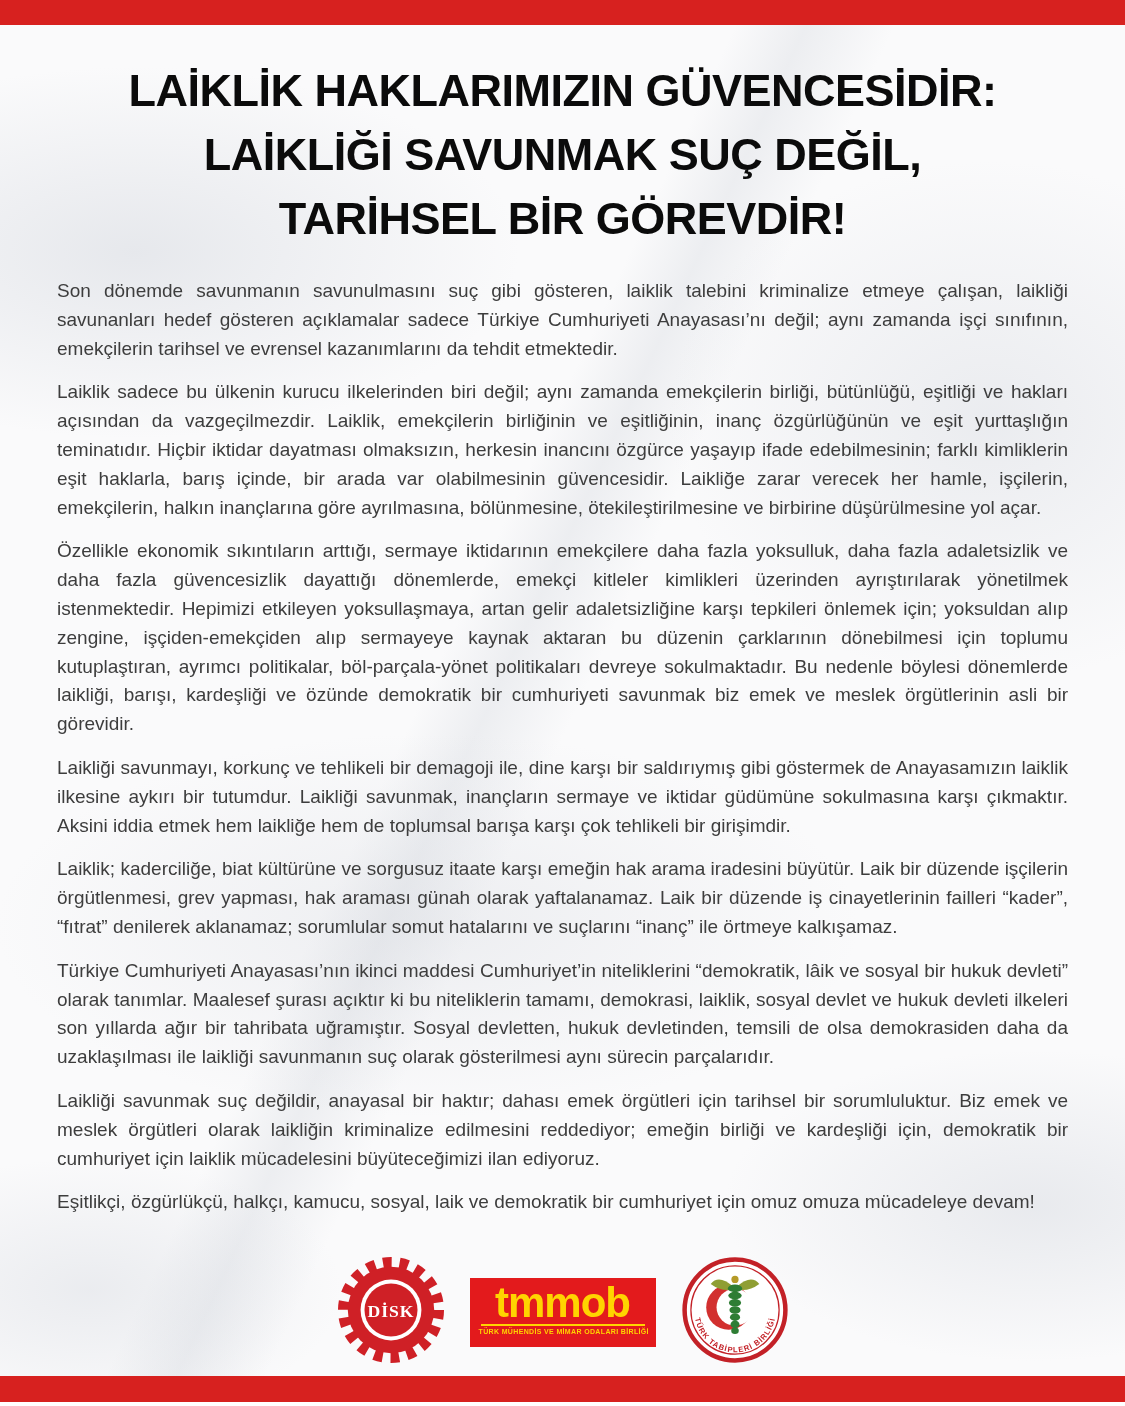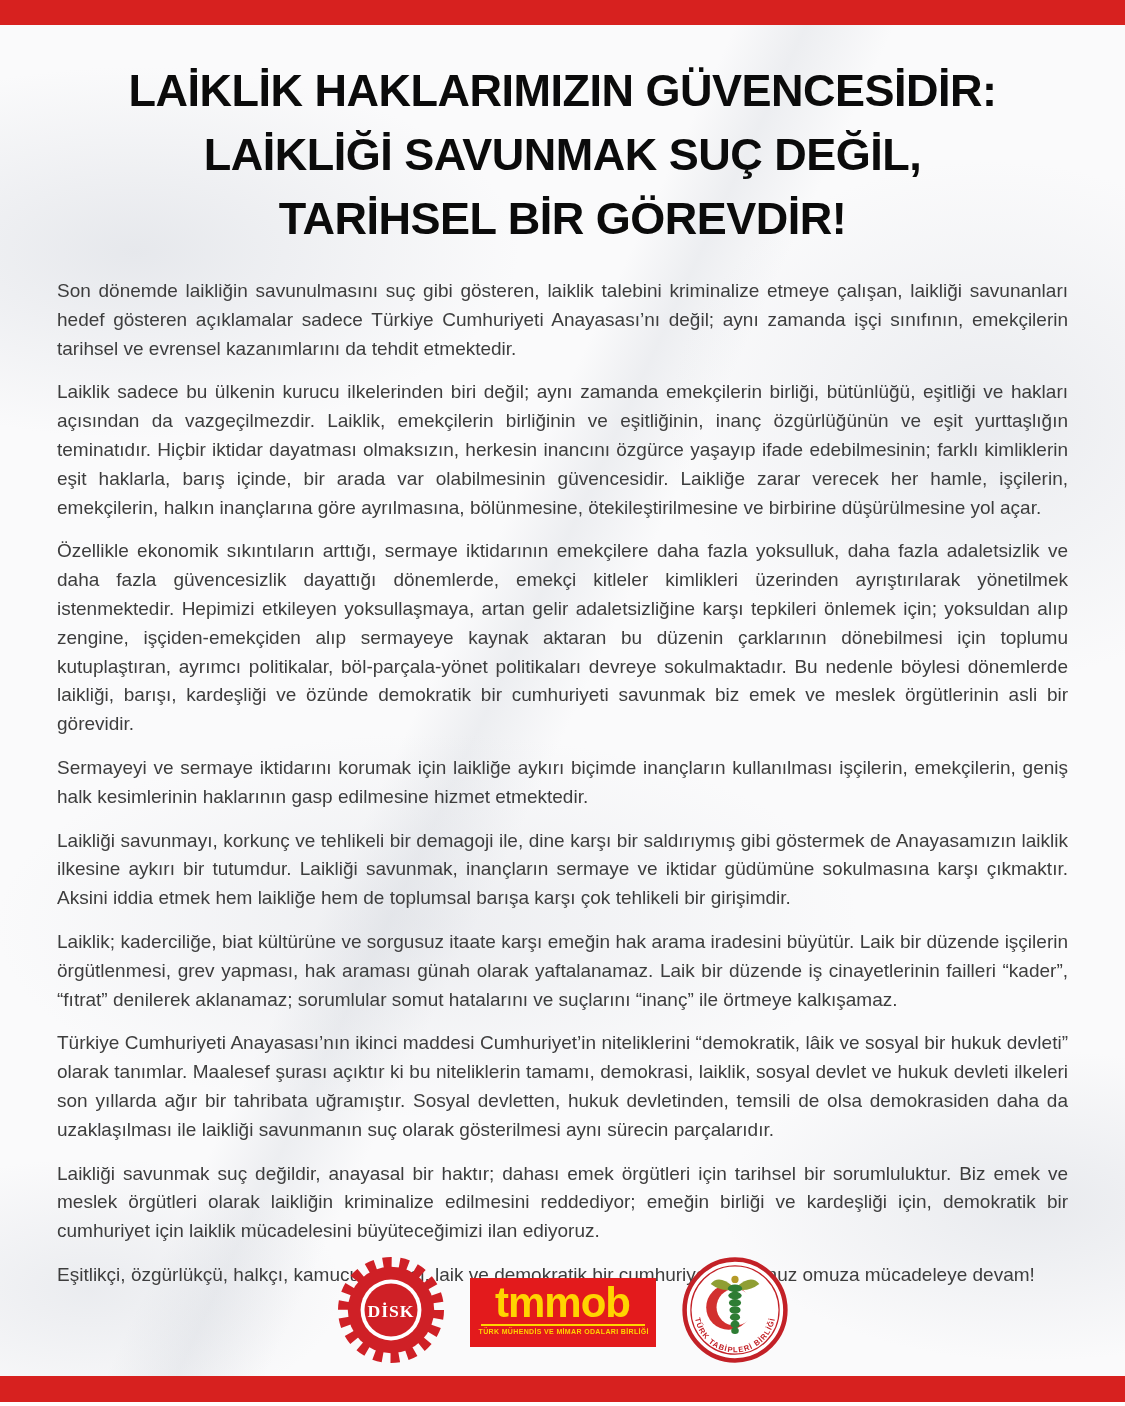--- a/index.html
+++ b/index.html
@@ -86,24 +86,23 @@
 
   <div class="content">
 
     <header class="title">
       <div class="title-line">LAİKLİK HAKLARIMIZIN GÜVENCESİDİR:</div>
       <div class="title-line">LAİKLİĞİ SAVUNMAK SUÇ DEĞİL,</div>
       <div class="title-line">TARİHSEL BİR GÖREVDİR!</div>
     </header>
 
     <main class="body-text">
-      <p>Son dönemde laikliğin savunulmasını suç gibi gösteren, laiklik talebini kriminalize etmeye çalışan, laikliği savunanları hedef gösteren açıklamalar sadece Türkiye Cumhuriyeti Anayasası’nı değil; aynı zamanda işçi sınıfının, emekçilerin tarihsel ve evrensel kazanımlarını da tehdit etmektedir.</p>
+      <p>Son dönemde savunmanın savunulmasını suç gibi gösteren, laiklik talebini kriminalize etmeye çalışan, laikliği savunanları hedef gösteren açıklamalar sadece Türkiye Cumhuriyeti Anayasası’nı değil; aynı zamanda işçi sınıfının, emekçilerin tarihsel ve evrensel kazanımlarını da tehdit etmektedir.</p>
       <p>Laiklik sadece bu ülkenin kurucu ilkelerinden biri değil; aynı zamanda emekçilerin birliği, bütünlüğü, eşitliği ve hakları açısından da vazgeçilmezdir. Laiklik, emekçilerin birliğinin ve eşitliğinin, inanç özgürlüğünün ve eşit yurttaşlığın teminatıdır. Hiçbir iktidar dayatması olmaksızın, herkesin inancını özgürce yaşayıp ifade edebilmesinin; farklı kimliklerin eşit haklarla, barış içinde, bir arada var olabilmesinin güvencesidir. Laikliğe zarar verecek her hamle, işçilerin, emekçilerin, halkın inançlarına göre ayrılmasına, bölünmesine, ötekileştirilmesine ve birbirine düşürülmesine yol açar.</p>
       <p>Özellikle ekonomik sıkıntıların arttığı, sermaye iktidarının emekçilere daha fazla yoksulluk, daha fazla adaletsizlik ve daha fazla güvencesizlik dayattığı dönemlerde, emekçi kitleler kimlikleri üzerinden ayrıştırılarak yönetilmek istenmektedir. Hepimizi etkileyen yoksullaşmaya, artan gelir adaletsizliğine karşı tepkileri önlemek için; yoksuldan alıp zengine, işçiden-emekçiden alıp sermayeye kaynak aktaran bu düzenin çarklarının dönebilmesi için toplumu kutuplaştıran, ayrımcı politikalar, böl-parçala-yönet politikaları devreye sokulmaktadır. Bu nedenle böylesi dönemlerde laikliği, barışı, kardeşliği ve özünde demokratik bir cumhuriyeti savunmak biz emek ve meslek örgütlerinin asli bir görevidir.</p>
-      <p>Sermayeyi ve sermaye iktidarını korumak için laikliğe aykırı biçimde inançların kullanılması işçilerin, emekçilerin, geniş halk kesimlerinin haklarının gasp edilmesine hizmet etmektedir.</p>
       <p>Laikliği savunmayı, korkunç ve tehlikeli bir demagoji ile, dine karşı bir saldırıymış gibi göstermek de Anayasamızın laiklik ilkesine aykırı bir tutumdur. Laikliği savunmak, inançların sermaye ve iktidar güdümüne sokulmasına karşı çıkmaktır. Aksini iddia etmek hem laikliğe hem de toplumsal barışa karşı çok tehlikeli bir girişimdir.</p>
       <p>Laiklik; kaderciliğe, biat kültürüne ve sorgusuz itaate karşı emeğin hak arama iradesini büyütür. Laik bir düzende işçilerin örgütlenmesi, grev yapması, hak araması günah olarak yaftalanamaz. Laik bir düzende iş cinayetlerinin failleri “kader”, “fıtrat” denilerek aklanamaz; sorumlular somut hatalarını ve suçlarını “inanç” ile örtmeye kalkışamaz.</p>
       <p>Türkiye Cumhuriyeti Anayasası’nın ikinci maddesi Cumhuriyet’in niteliklerini “demokratik, lâik ve sosyal bir hukuk devleti” olarak tanımlar. Maalesef şurası açıktır ki bu niteliklerin tamamı, demokrasi, laiklik, sosyal devlet ve hukuk devleti ilkeleri son yıllarda ağır bir tahribata uğramıştır. Sosyal devletten, hukuk devletinden, temsili de olsa demokrasiden daha da uzaklaşılması ile laikliği savunmanın suç olarak gösterilmesi aynı sürecin parçalarıdır.</p>
       <p>Laikliği savunmak suç değildir, anayasal bir haktır; dahası emek örgütleri için tarihsel bir sorumluluktur. Biz emek ve meslek örgütleri olarak laikliğin kriminalize edilmesini reddediyor; emeğin birliği ve kardeşliği için, demokratik bir cumhuriyet için laiklik mücadelesini büyüteceğimizi ilan ediyoruz.</p>
       <p>Eşitlikçi, özgürlükçü, halkçı, kamucu, sosyal, laik ve demokratik bir cumhuriyet için omuz omuza mücadeleye devam!</p>
     </main>
 
   </div>
 
   <footer class="logos">

